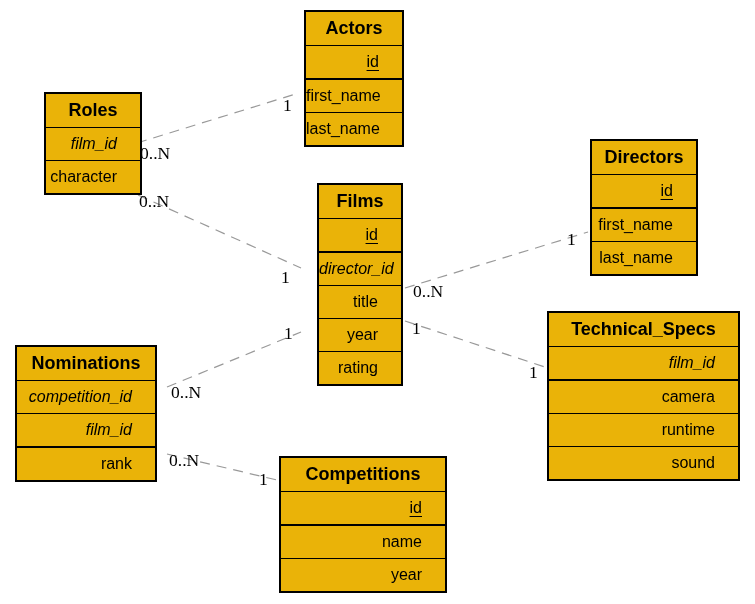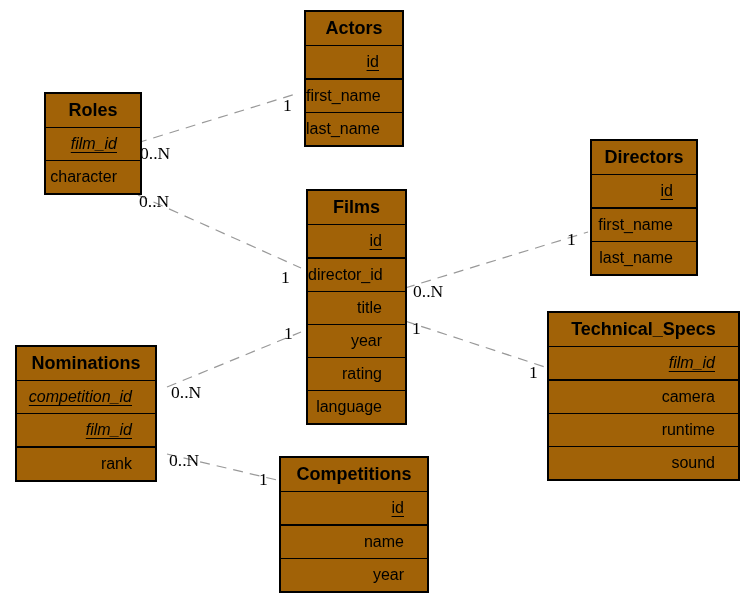--- a/index.html
+++ b/index.html
@@ -6,35 +6,35 @@
   .canvas{
     position:relative;width:755px;height:604px;background:#ffffff;
     font-family:"Liberation Sans",sans-serif;color:#000;overflow:hidden;
   }
   .connector-layer{position:absolute;left:0;top:0;width:755px;height:604px;pointer-events:none;}
   .connector-layer line{stroke:#999999;stroke-width:1.2;stroke-dasharray:10 7;fill:none;}
   .connector-layer text{
     font-family:"Liberation Serif",serif;font-size:17.5px;fill:#000;
   }
   .etable{
-    position:absolute;background:#a16207;border:2px solid #000;box-sizing:border-box;
+    position:absolute;background:#eab308;border:2px solid #000;box-sizing:border-box;
   }
   .etable .hdr{
     height:33px;line-height:33px;text-align:center;font-weight:bold;font-size:18px;
     border-bottom:1.5px solid #000;white-space:nowrap;overflow:hidden;
   }
   .etable .row{
     height:32px;line-height:32px;font-size:16px;text-align:right;
     padding-right:23px;border-bottom:1.4px solid #000;white-space:nowrap;
   }
   .etable .row:last-child{border-bottom:none;}
   .etable .row.pk-sep{border-bottom-width:2.4px;}
   .f-pk{text-decoration:underline;text-underline-offset:3px;text-decoration-thickness:1.4px;}
-  .f-fk{}
-  .f-pkfk{font-style:italic;text-decoration:underline;text-underline-offset:3px;text-decoration-thickness:1.4px;}
+  .f-fk{font-style:italic;}
+  .f-pkfk{font-style:italic;text-underline-offset:3px;text-decoration-thickness:1.4px;}
 </style>
 </head>
 <body>
 
 <div class="canvas">
 
   <svg class="connector-layer" viewBox="0 0 755 604" xmlns="http://www.w3.org/2000/svg">
 
     <line x1="137" y1="143" x2="299" y2="93"></line>
     <text x="140" y="159">0..N</text>
@@ -67,28 +67,27 @@
     <div class="row"><span>first_name</span></div>
     <div class="row"><span>last_name</span></div>
   </div>
 
   <div class="etable" style="left:44px;top:92px;width:98px;">
     <div class="hdr">Roles</div>
     <div class="row"><span class="f-pkfk">film_id</span></div>
     <div class="row"><span>character</span></div>
   </div>
 
-  <div class="etable" style="left:306px;top:183px;width:101px;margin-top:6px;">
+  <div class="etable" style="left:317px;top:183px;width:86px;">
     <div class="hdr">Films</div>
     <div class="row pk-sep"><span class="f-pk">id</span></div>
     <div class="row"><span class="f-fk">director_id</span></div>
     <div class="row"><span>title</span></div>
     <div class="row"><span>year</span></div>
     <div class="row"><span>rating</span></div>
-    <div class="row"><span>language</span></div>
   </div>
 
   <div class="etable" style="left:590px;top:139px;width:108px;">
     <div class="hdr">Directors</div>
     <div class="row pk-sep"><span class="f-pk">id</span></div>
     <div class="row"><span>first_name</span></div>
     <div class="row"><span>last_name</span></div>
   </div>
 
   <div class="etable" style="left:547px;top:311px;width:193px;">
@@ -99,20 +98,20 @@
     <div class="row"><span>sound</span></div>
   </div>
 
   <div class="etable" style="left:15px;top:345px;width:142px;">
     <div class="hdr">Nominations</div>
     <div class="row"><span class="f-pkfk">competition_id</span></div>
     <div class="row pk-sep"><span class="f-pkfk">film_id</span></div>
     <div class="row"><span>rank</span></div>
   </div>
 
-  <div class="etable" style="left:279px;top:456px;width:150px;">
+  <div class="etable" style="left:279px;top:456px;width:168px;">
     <div class="hdr">Competitions</div>
     <div class="row pk-sep"><span class="f-pk">id</span></div>
     <div class="row"><span>name</span></div>
     <div class="row"><span>year</span></div>
   </div>
 
 </div>
 
 </body></html>

